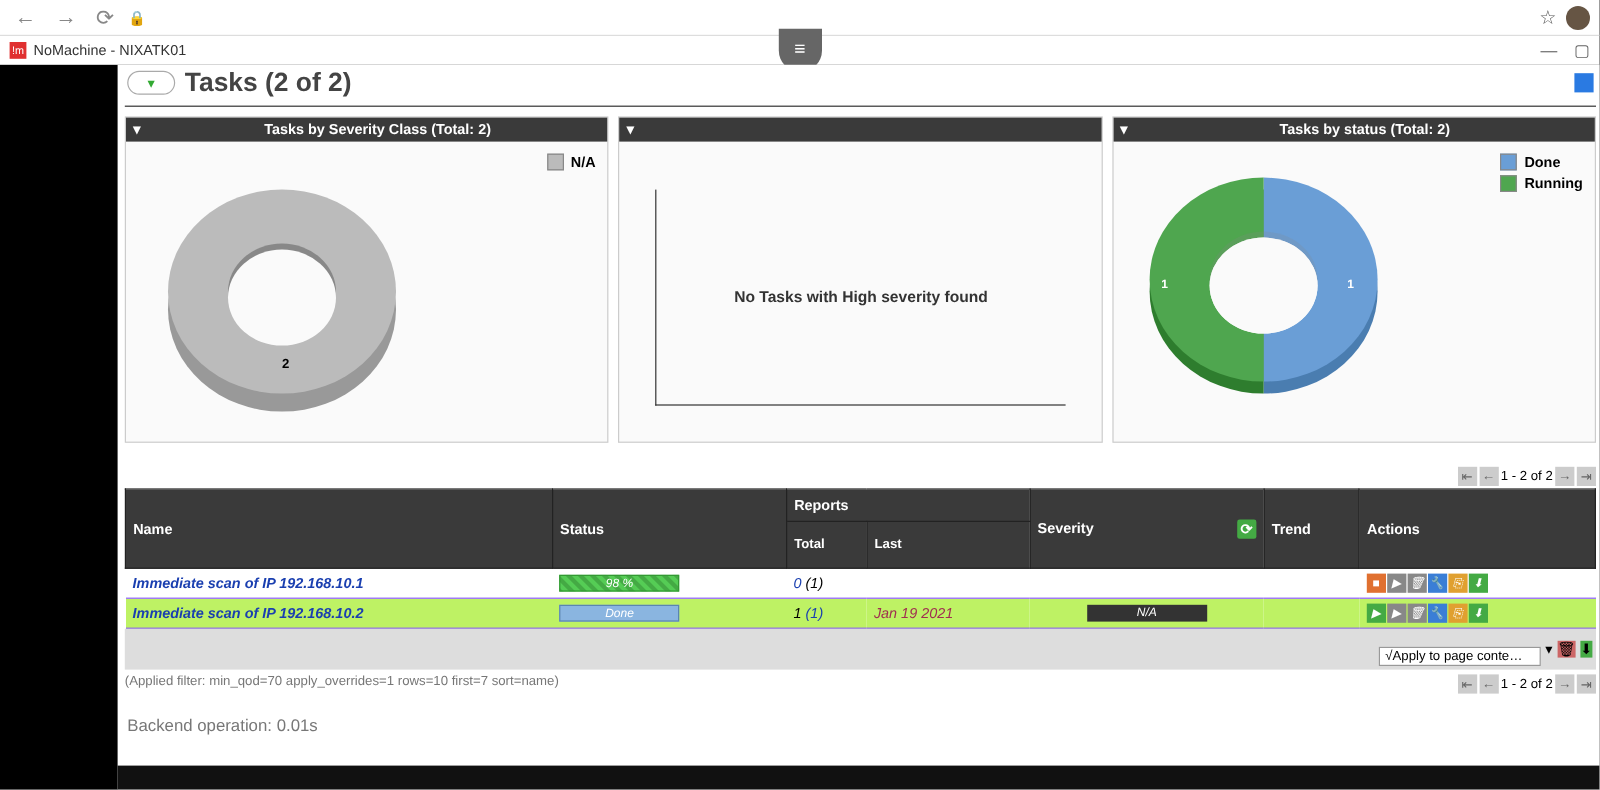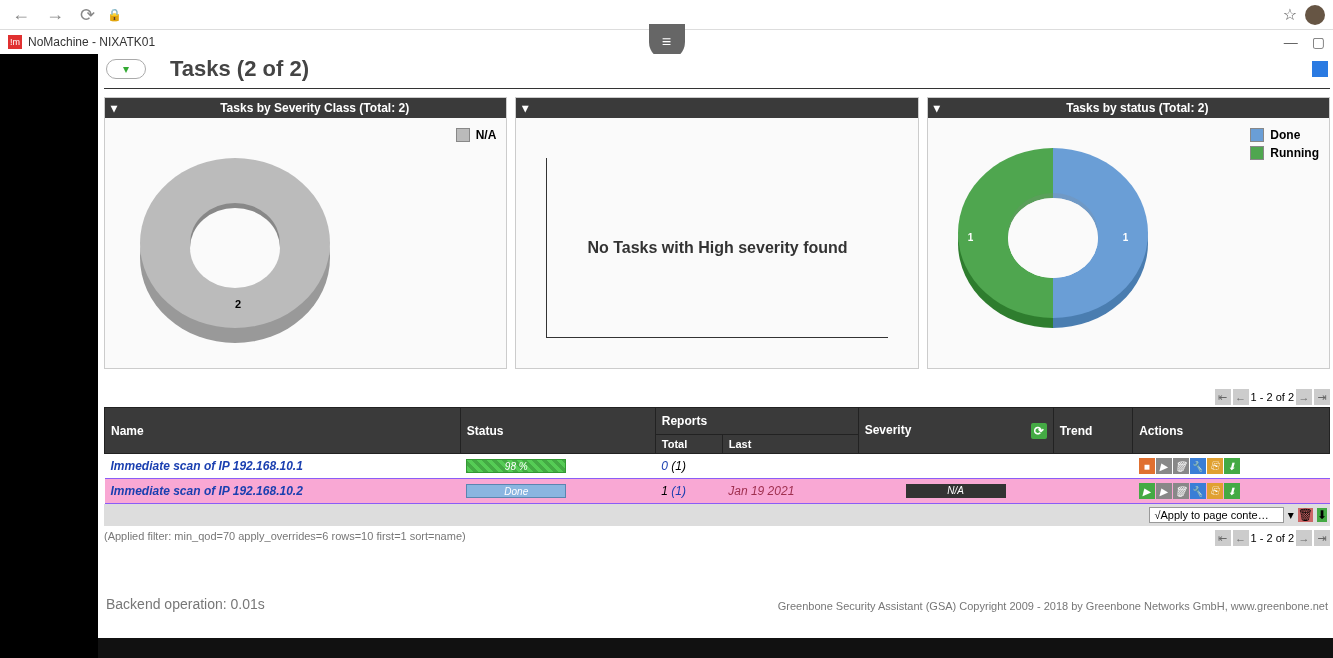--- a/index.html
+++ b/index.html
@@ -18,21 +18,21 @@
 .taskbar .menu-circle { position: absolute; left: 50%; transform: translateX(-50%); top: -6px; width: 36px; height: 36px; border-radius: 0 0 18px 18px; background: #666; color:#fff; display:flex; align-items:center; justify-content:center; font-size:16px; }
 .taskbar .right { margin-left: auto; display: flex; gap: 14px; color: #666; font-size: 14px;}
 
 .main { background: #fff; width: 1238px; margin-left: 98px; height: 604px; overflow: hidden; position: relative; }
 .page { padding: 0 6px; }
 
 .title-row { display: flex; align-items: center; justify-content: space-between; padding: 2px 2px 6px 2px; border-bottom: 1px solid #333; }
 .title-row .left { display:flex; align-items:center; gap:8px; }
 .title-row .gear-btn { width: 40px; height: 20px; border: 1px solid #aaa; border-radius: 10px; background:#fff; display:flex; align-items:center; justify-content:center; }
 .title-row .gear-btn .caret { color:#3a3; }
-.title-row .title { font-size: 22px; font-weight: bold; color: #444; margin-left: 16px; }
+.title-row .title { font-size: 22px; font-weight: bold; color: #444; }
 .title-row .expand { width: 16px; height: 16px; background: #2a7ae2; }
 
 .panels { display: flex; gap: 8px; margin-top: 8px; }
 .panel { flex: 1; border: 1px solid #ccc; background: #fafafa; }
 .panel-h { background: #3a3a3a; color: #fff; font-weight: bold; text-align: center; font-size: 12px; height: 20px; display:flex; align-items:center; }
 .panel-h .drop { width: 18px; text-align:center; }
 .panel-h .txt { flex:1; text-align:center; }
 .panel-body { height: 250px; position: relative; }
 
 .legend { position: absolute; right: 10px; top: 10px; font-size: 12px; font-weight:bold; }
@@ -41,48 +41,48 @@
 .sw-na { background: #bbb; }
 .sw-done { background: #6a9ed6; }
 .sw-running { background: #4fa64f; }
 
 .donut1 { position:absolute; left:30px; top:30px; width:200px; height:200px; }
 .donut-label1 { position:absolute; left:130px; top:180px; font-size:11px; font-weight:bold; }
 .donut3 { position:absolute; left:20px; top:20px; width:210px; height:210px; }
 .d3-l1 { position:absolute; left:40px; top:114px; font-size:10px; font-weight:bold; color:#fff; z-index:5;}
 .d3-l2 { position:absolute; left:195px; top:114px; font-size:10px; font-weight:bold; color:#fff; z-index:5;}
 
-.empty-chart { position:absolute; left:30px; top:40px; right:30px; bottom:30px; border-left:1px solid #333; border-bottom:1px solid #333; display:flex; align-items:center; justify-content:center; font-weight:bold; font-size:16px; color:#333; }
+.empty-chart { position:absolute; left:30px; top:40px; right:30px; bottom:30px; border-left:1px solid #333; border-bottom:1px solid #333; display:flex; align-items:center; justify-content:center; font-weight:bold; font-size:13px; color:#333; }
 
 .pager { display:flex; justify-content:flex-end; align-items:center; gap:2px; margin:20px 0 2px 0; font-size:11px; }
 .pager .pb { width:16px; height:16px; background:#ccc; display:flex; align-items:center; justify-content:center; color:#666; cursor:pointer; }
 
 table.tasks { width: 100%; border-collapse: collapse; }
 table.tasks th { background: #3a3a3a; color: #fff; text-align: left; padding: 6px 6px; font-size: 12px; font-weight:bold; border: 1px solid #222; }
-table.tasks th.sub { padding:3px 6px; font-size:11px; }
+table.tasks th.sub { padding:13px 6px; font-size:11px; }
 table.tasks td { padding: 4px 6px; font-size: 12px; border-bottom: 1px solid #8b5cf6; font-style: italic; }
-table.tasks tr.r2 { background: #f9a8d4; }
+table.tasks tr.r2 { background: #bef264; }
 .task-link { color: #1a3fb0; font-weight: bold; }
 .progress-bar { width: 100px; height: 14px; background: linear-gradient(45deg,#5c5 25%,#4a4 25%,#4a4 50%,#5c5 50%,#5c5 75%,#4a4 75%); background-size:10px 10px; border:1px solid #393; color:#fff; font-size:10px; text-align:center; line-height:14px; }
 .done-bar { width: 100px; height: 14px; background: #8ab5e0; border:1px solid #5a85b0; color:#fff; font-size:10px; text-align:center; line-height:14px; }
 .sev-na { width: 100px; height: 14px; background:#333; color:#fff; font-size:10px; text-align:center; line-height:14px; margin:0 auto;}
 .refresh-ico { width:16px; height:16px; background:#4a4; color:#fff; border-radius:2px; display:inline-flex; align-items:center; justify-content:center; float:right;}
 
 .actions { display:flex; gap:1px; }
 .actions .ab { width:16px; height:16px; display:flex; align-items:center; justify-content:center; color:#fff; font-size:10px; cursor:pointer; }
 .ab-stop { background:#e07030; }
 .ab-play { background:#4a4; }
 .ab-next { background:#888; }
 .ab-trash { background:#888; }
 .ab-wrench { background:#3a7ed6; }
 .ab-clone { background:#e0a030; }
 .ab-down { background:#4a4; }
 
 .apply-row { background:#ddd; padding:3px; display:flex; justify-content:flex-end; gap:4px; align-items:center; }
-.apply-sel { font-size:11px; background:#fff; border:1px solid #999; padding:1px 14px 1px 4px; }
+.apply-sel { font-size:11px; background:#fff; border:1px solid #999; padding:1px 14px 1px 4px;margin-top:12px; }
 .filter-note { color:#777; font-size:11px; padding:4px 0; }
 .backend { color:#777; font-size:14px; position:absolute; bottom:46px; left:8px; }
 .footer { color:#777; font-size:11px; position:absolute; bottom:46px; right:8px; text-align:right; }
 
 .winbar { position:absolute; bottom:0; left:0; right:-97px; width:1333px; margin-left:-98px; height:20px; background:#111; color:#fff; font-size:10px; display:flex; align-items:center; justify-content:flex-end; padding-right:6px;}
 </style>
 </head>
 <body>
 
 <div class="browser-bar">
@@ -252,28 +252,27 @@
       </tbody>
     </table>
 
     <div class="apply-row">
       <span class="apply-sel">√Apply to page conte…</span>
       <span>▾</span>
       <span class="ab ab-stop" style="background:#c66">🗑</span>
       <span class="ab ab-down">⬇</span>
     </div>
 
-    <div class="filter-note">(Applied filter: min_qod=70 apply_overrides=6 rows=10 first=1 sort=name)</div>
+    <div class="filter-note">(Applied filter: min_qod=70 apply_overrides=1 rows=10 first=7 sort=name)</div>
 
     <div class="pager" style="margin-top:-16px">
       <span class="pb">⇤</span>
       <span class="pb">←</span>
       <span>1 - 2 of 2</span>
       <span class="pb">→</span>
       <span class="pb">⇥</span>
     </div>
 
   </div>
   <div class="backend">Backend operation: 0.01s</div>
-  <div class="footer">Greenbone Security Assistant (GSA) Copyright 2009 - 2018 by Greenbone Networks GmbH, www.greenbone.net</div>
 
   <div class="winbar"></div>
 </div>
 
 </body></html>

